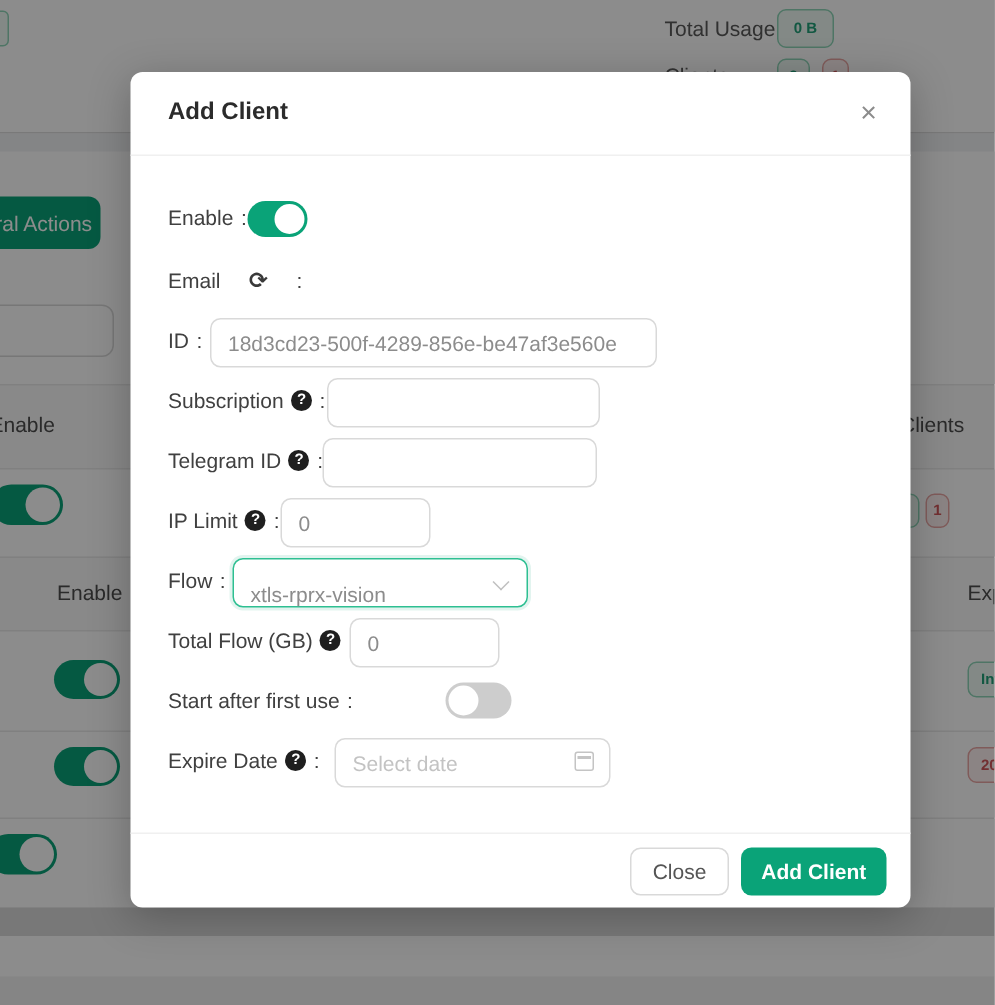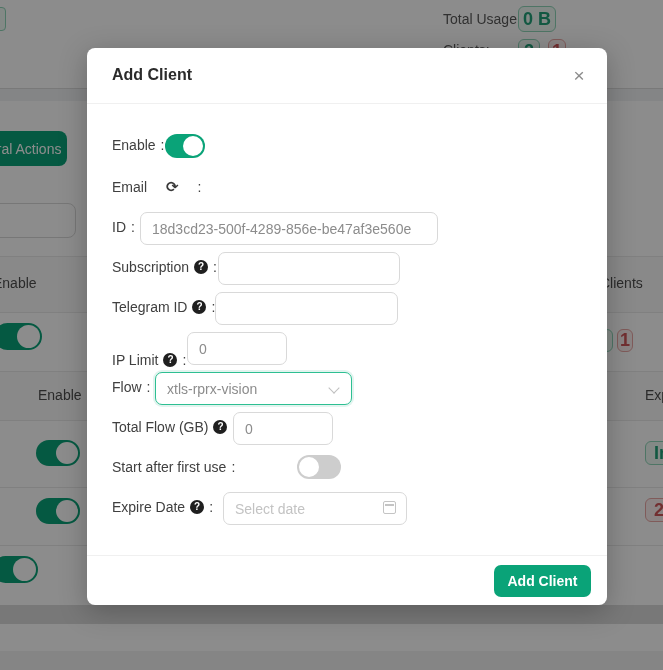--- a/index.html
+++ b/index.html
@@ -9,21 +9,21 @@
     background:#fff;
   }
   .abs{position:absolute;}
   
   .bd-text{font-size:14px;color:#595959;white-space:nowrap;}
   .bd-header-text{font-size:14px;color:#4d4d4d;white-space:nowrap;}
   .band{position:absolute;left:0;right:0;}
   .hline{position:absolute;left:0;right:0;height:1px;background:#e9e9e9;}
   .tag{
     position:absolute;display:flex;align-items:center;justify-content:center;
-    font-size:18px;font-weight:600;border-radius:6px;border:1px solid;
+    font-size:10px;font-weight:600;border-radius:6px;border:1px solid;
     box-sizing:border-box;white-space:nowrap;
   }
   .tag.green{background:#eef9f4;border-color:#8fd6b8;color:#21a078;}
   .tag.red{background:#fdf1f0;border-color:#e9a6a4;color:#cf5659;}
   .btn-green{
     position:absolute;display:flex;align-items:center;justify-content:center;
     background:#0aa378;color:#fff;font-size:14px;border-radius:8px;border:none;
     white-space:nowrap;cursor:pointer;
   }
   .switch{position:absolute;border-radius:14px;background:#0aa378;}
@@ -59,21 +59,21 @@
   }
   .ricon{font-size:15px;font-weight:600;color:#3a3a3a;}
   .tinput{
     position:absolute;height:33px;box-sizing:border-box;border:1px solid #d9d9d9;
     border-radius:7px;padding:0 11px;font-size:14px;color:#8c8c8c;background:#fff;
     font-family:"Liberation Sans","DejaVu Sans",sans-serif;outline:none;
   }
   .tinput::placeholder{color:#c3c3c3;}
   .selectbox{
     position:absolute;height:33px;box-sizing:border-box;border:1px solid #2ebf92;
-    border-radius:7px;background:#fff;display:flex;align-items:center;
+    border-radius:7px;background:#fff;display:flex;align-items:flex-end;
     padding:0 11px;font-size:14px;color:#8c8c8c;cursor:pointer;
     box-shadow:0 0 0 2px rgba(14,163,120,0.12);
   }
   .selectbox .chev{
     position:absolute;right:13px;top:11px;width:7px;height:7px;
     border-right:1.5px solid #bfbfbf;border-bottom:1.5px solid #bfbfbf;
     transform:rotate(45deg);
   }
   .cal-icon{position:absolute;right:11px;top:9px;width:13px;height:13px;border:1.5px solid #c4c4c4;border-radius:2px;box-sizing:border-box;}
   .cal-icon:before{content:"";position:absolute;left:1px;right:1px;top:2px;height:1.5px;background:#c4c4c4;}
@@ -174,21 +174,21 @@
       <span class="qicon">?</span>
     </div>
     <input class="tinput" style="left: 131px; top: 204px; width: 182px;" value="">
 
     <div class="flabel" style="left:25px;top:251px;">
       <span>Telegram ID</span>
       <span class="qicon">?</span>
     </div>
     <input class="tinput" style="left: 128px; top: 244px; width: 183px;" value="">
 
-    <div class="flabel" style="left:25px;top:304px;justify-content:flex-end;">
+    <div class="flabel" style="left:25px;top:291px;justify-content:flex-end;">
       <span>IP Limit</span>
       <span class="qicon">?</span>
     </div>
     <input class="tinput" style="left: 100px; top: 284px; width: 100px;" value="0">
 
     <div class="flabel" style="left:25px;top:331px;">
       <span>Flow</span>
     </div>
     <div class="selectbox" style="left:68px;top:324px;width:197px;">
       <span>xtls-rprx-vision</span>
@@ -211,16 +211,17 @@
     <div class="flabel" style="left:25px;top:451px;">
       <span>Expire Date</span>
       <span class="qicon">?</span>
     </div>
     <div class="abs" style="left:136px;top:444px;width:184px;height:33px;">
       <input class="tinput" style="left: 0px; top: 0px; width: 184px;" placeholder="Select date">
       <span class="cal-icon"></span>
     </div>
 
     <div class="modal-fdiv"></div>
+    <button class="btn default">Close</button>
     <button class="btn primary">Add Client</button>
   </div>
 
 </div>
 
 </body></html>

